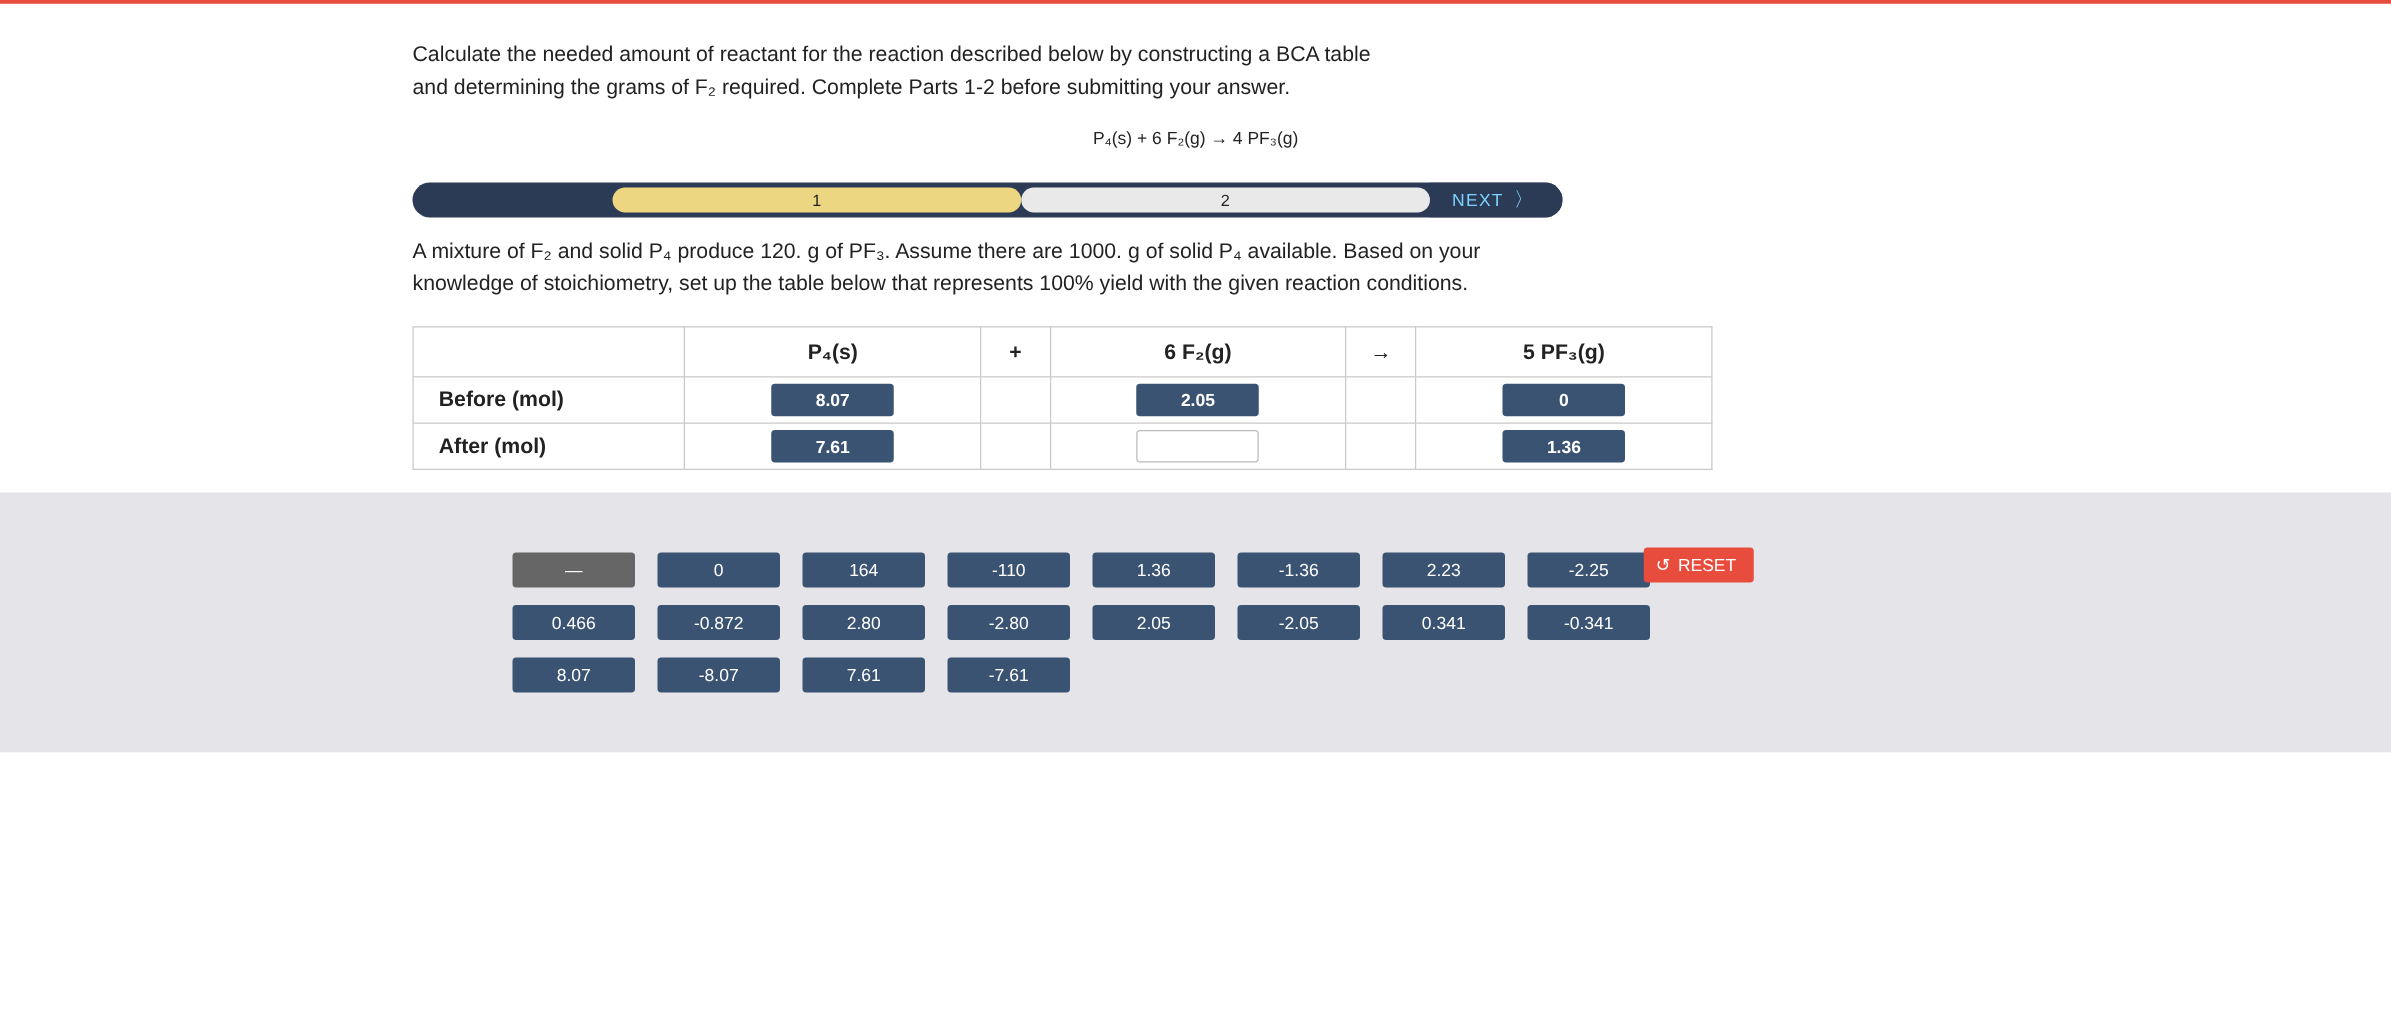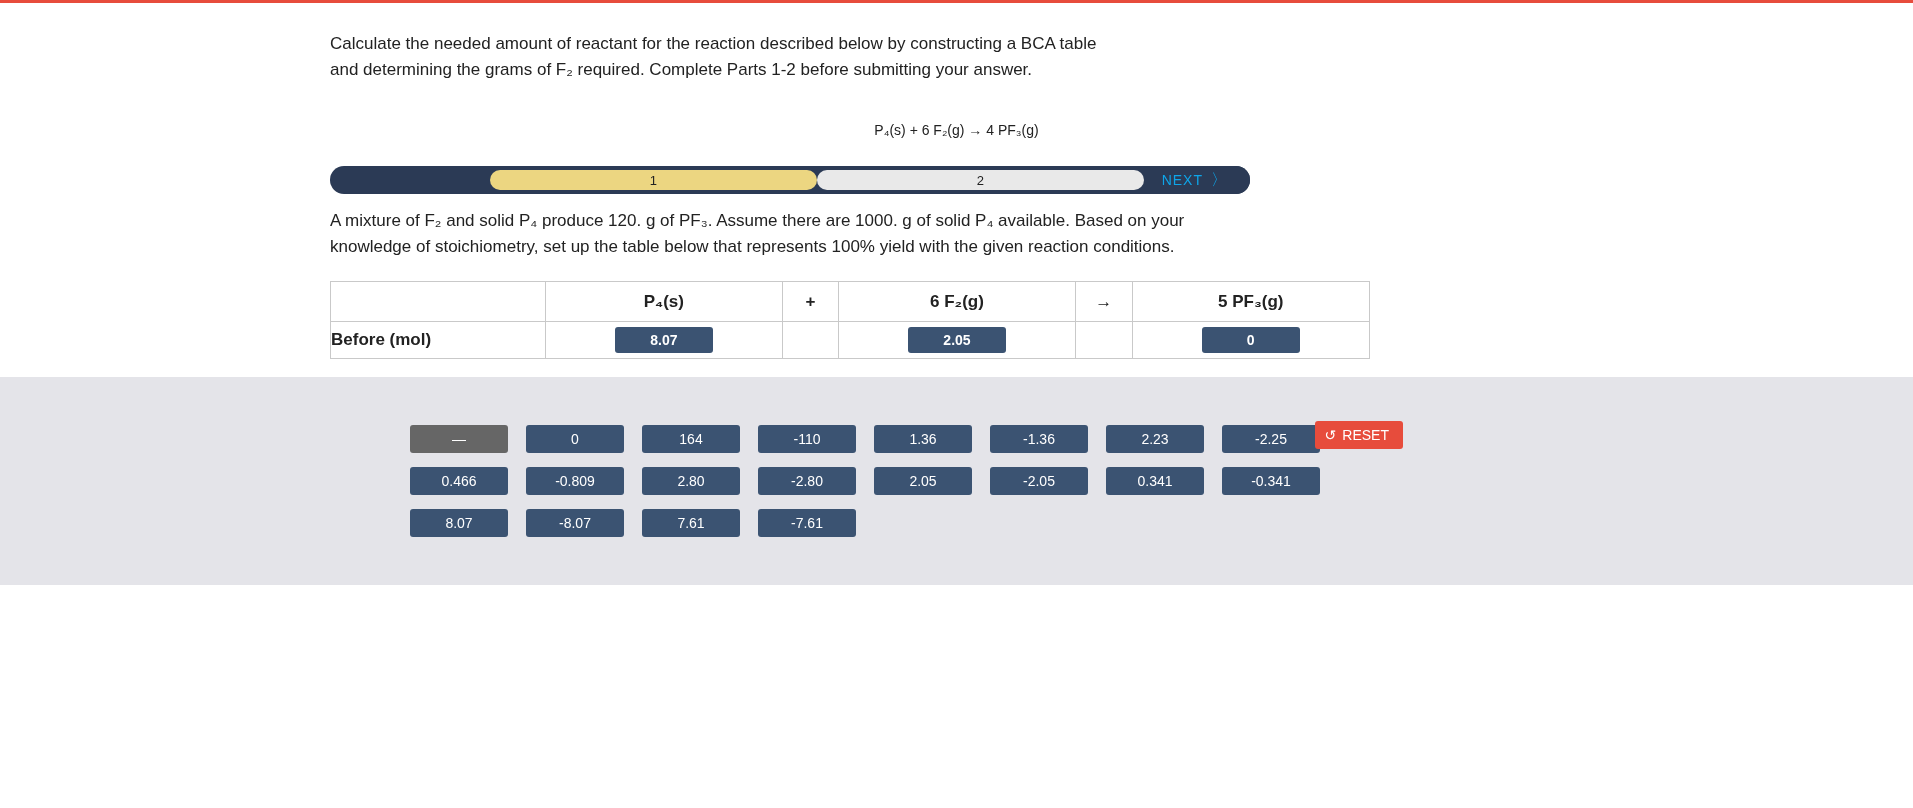--- a/index.html
+++ b/index.html
@@ -1,31 +1,31 @@
 <!DOCTYPE html>
 <html><head>
 <meta charset="utf-8">
 <style>
 *{box-sizing:border-box;margin:0;padding:0}
 body{font-family:Arial,Helvetica,sans-serif;font-size:16px;color:#222;background:#fff}
 .topbar{height:3px;background:#e74c3c;width:100%}
 .container{width:1913px;margin:0 auto;padding-top:28px}
 .inner{margin-left:330px;margin-right:330px}
-.instructions{max-width:780px;line-height:1.5;margin-bottom:40px;font-size:17px}
+.instructions{max-width:780px;line-height:1.5;margin-bottom:20px;font-size:17px}
 .equation{text-align:center;font-size:14px;margin-bottom:28px}
 .stepper{display:flex;align-items:center;height:28px;border-radius:14px;background:#2b3a55;overflow:hidden;width:920px;margin-bottom:14px;position:relative}
 .step-seg{flex:1;height:20px;margin:4px 0 4px 0;border-radius:10px;display:flex;align-items:center;justify-content:center;font-size:13px;color:#222}
 .step1{background:#ecd681;margin-left:160px}
 .step2{background:#e9e9e9}
-.next-btn{background:#2b3a55;color:#0ea5e9;padding:0 22px 0 18px;display:flex;align-items:center;gap:8px;font-size:14px;letter-spacing:1px;cursor:pointer;height:28px}
+.next-btn{background:#2b3a55;color:#7dd3fc;padding:0 22px 0 18px;display:flex;align-items:center;gap:8px;font-size:14px;letter-spacing:1px;cursor:pointer;height:28px}
 .next-btn .chev{font-size:16px}
 .partq{max-width:920px;line-height:1.5;font-size:17px;margin-bottom:22px}
 .bca{border:1px solid #c9c9c9;border-collapse:collapse;width:1040px;margin-bottom:0}
 .bca th,.bca td{border:1px solid #c9c9c9;padding:0;text-align:center;font-weight:bold;font-size:17px;vertical-align:middle}
-.bca .rowlabel{width:230px;text-align:left;padding:8px 0}
+.bca .rowlabel{width:230px;text-align:left;padding:8px 20px}
 .bca .hcell{height:40px}
 .bca .dcell{height:36px;padding:4px}
 .sym{width:60px}
 .colw{width:250px}
 .tile{display:inline-block;background:#3b5372;color:#fff;font-size:14px;border-radius:3px;padding:5px 0;width:98px;text-align:center;cursor:move}
 .slot{display:inline-block;background:#fff;border:1px solid #bbb;border-radius:3px;width:98px;height:26px;vertical-align:middle}
 .answer-area{background:#e4e4e9;padding:22px 0 34px;margin-top:18px}
 .answer-inner{margin-left:330px;margin-right:330px;position:relative}
 .reset{position:absolute;right:180px;top:-4px;background:#e74c3c;color:#fff;border:none;padding:6px 14px 6px 10px;font-size:14px;border-radius:3px;display:flex;align-items:center;gap:6px;cursor:pointer}
 .option-rows{margin-top:26px;margin-left:80px}
@@ -64,20 +64,28 @@
         <th class="colw hcell">5 PF₃(g)</th>
       </tr>
       <tr>
         <td class="rowlabel">Before (mol)</td>
         <td class="dcell"><span class="tile">8.07</span></td>
         <td class="sym"></td>
         <td class="dcell"><span class="tile">2.05</span></td>
         <td class="sym"></td>
         <td class="dcell"><span class="tile">0</span></td>
       </tr>
+      <tr>
+        <td class="rowlabel">After (mol)</td>
+        <td class="dcell"><span class="tile">7.61</span></td>
+        <td class="sym"></td>
+        <td class="dcell"><span class="slot"></span></td>
+        <td class="sym"></td>
+        <td class="dcell"><span class="tile">1.36</span></td>
+      </tr>
     </tbody>
       </table>
   </div>
 
   <div class="answer-area">
     <div class="answer-inner">
       <button class="reset">
         <span>↺</span>
         <span>RESET</span>
       </button>
@@ -87,21 +95,21 @@
           <div class="opt">0</div>
           <div class="opt">164</div>
           <div class="opt">-110</div>
           <div class="opt">1.36</div>
           <div class="opt">-1.36</div>
           <div class="opt">2.23</div>
           <div class="opt">-2.25</div>
         </div>
         <div class="row">
           <div class="opt">0.466</div>
-          <div class="opt">-0.809</div>
+          <div class="opt">-0.872</div>
           <div class="opt">2.80</div>
           <div class="opt">-2.80</div>
           <div class="opt">2.05</div>
           <div class="opt">-2.05</div>
           <div class="opt">0.341</div>
           <div class="opt">-0.341</div>
         </div>
         <div class="row">
           <div class="opt">8.07</div>
           <div class="opt">-8.07</div>

